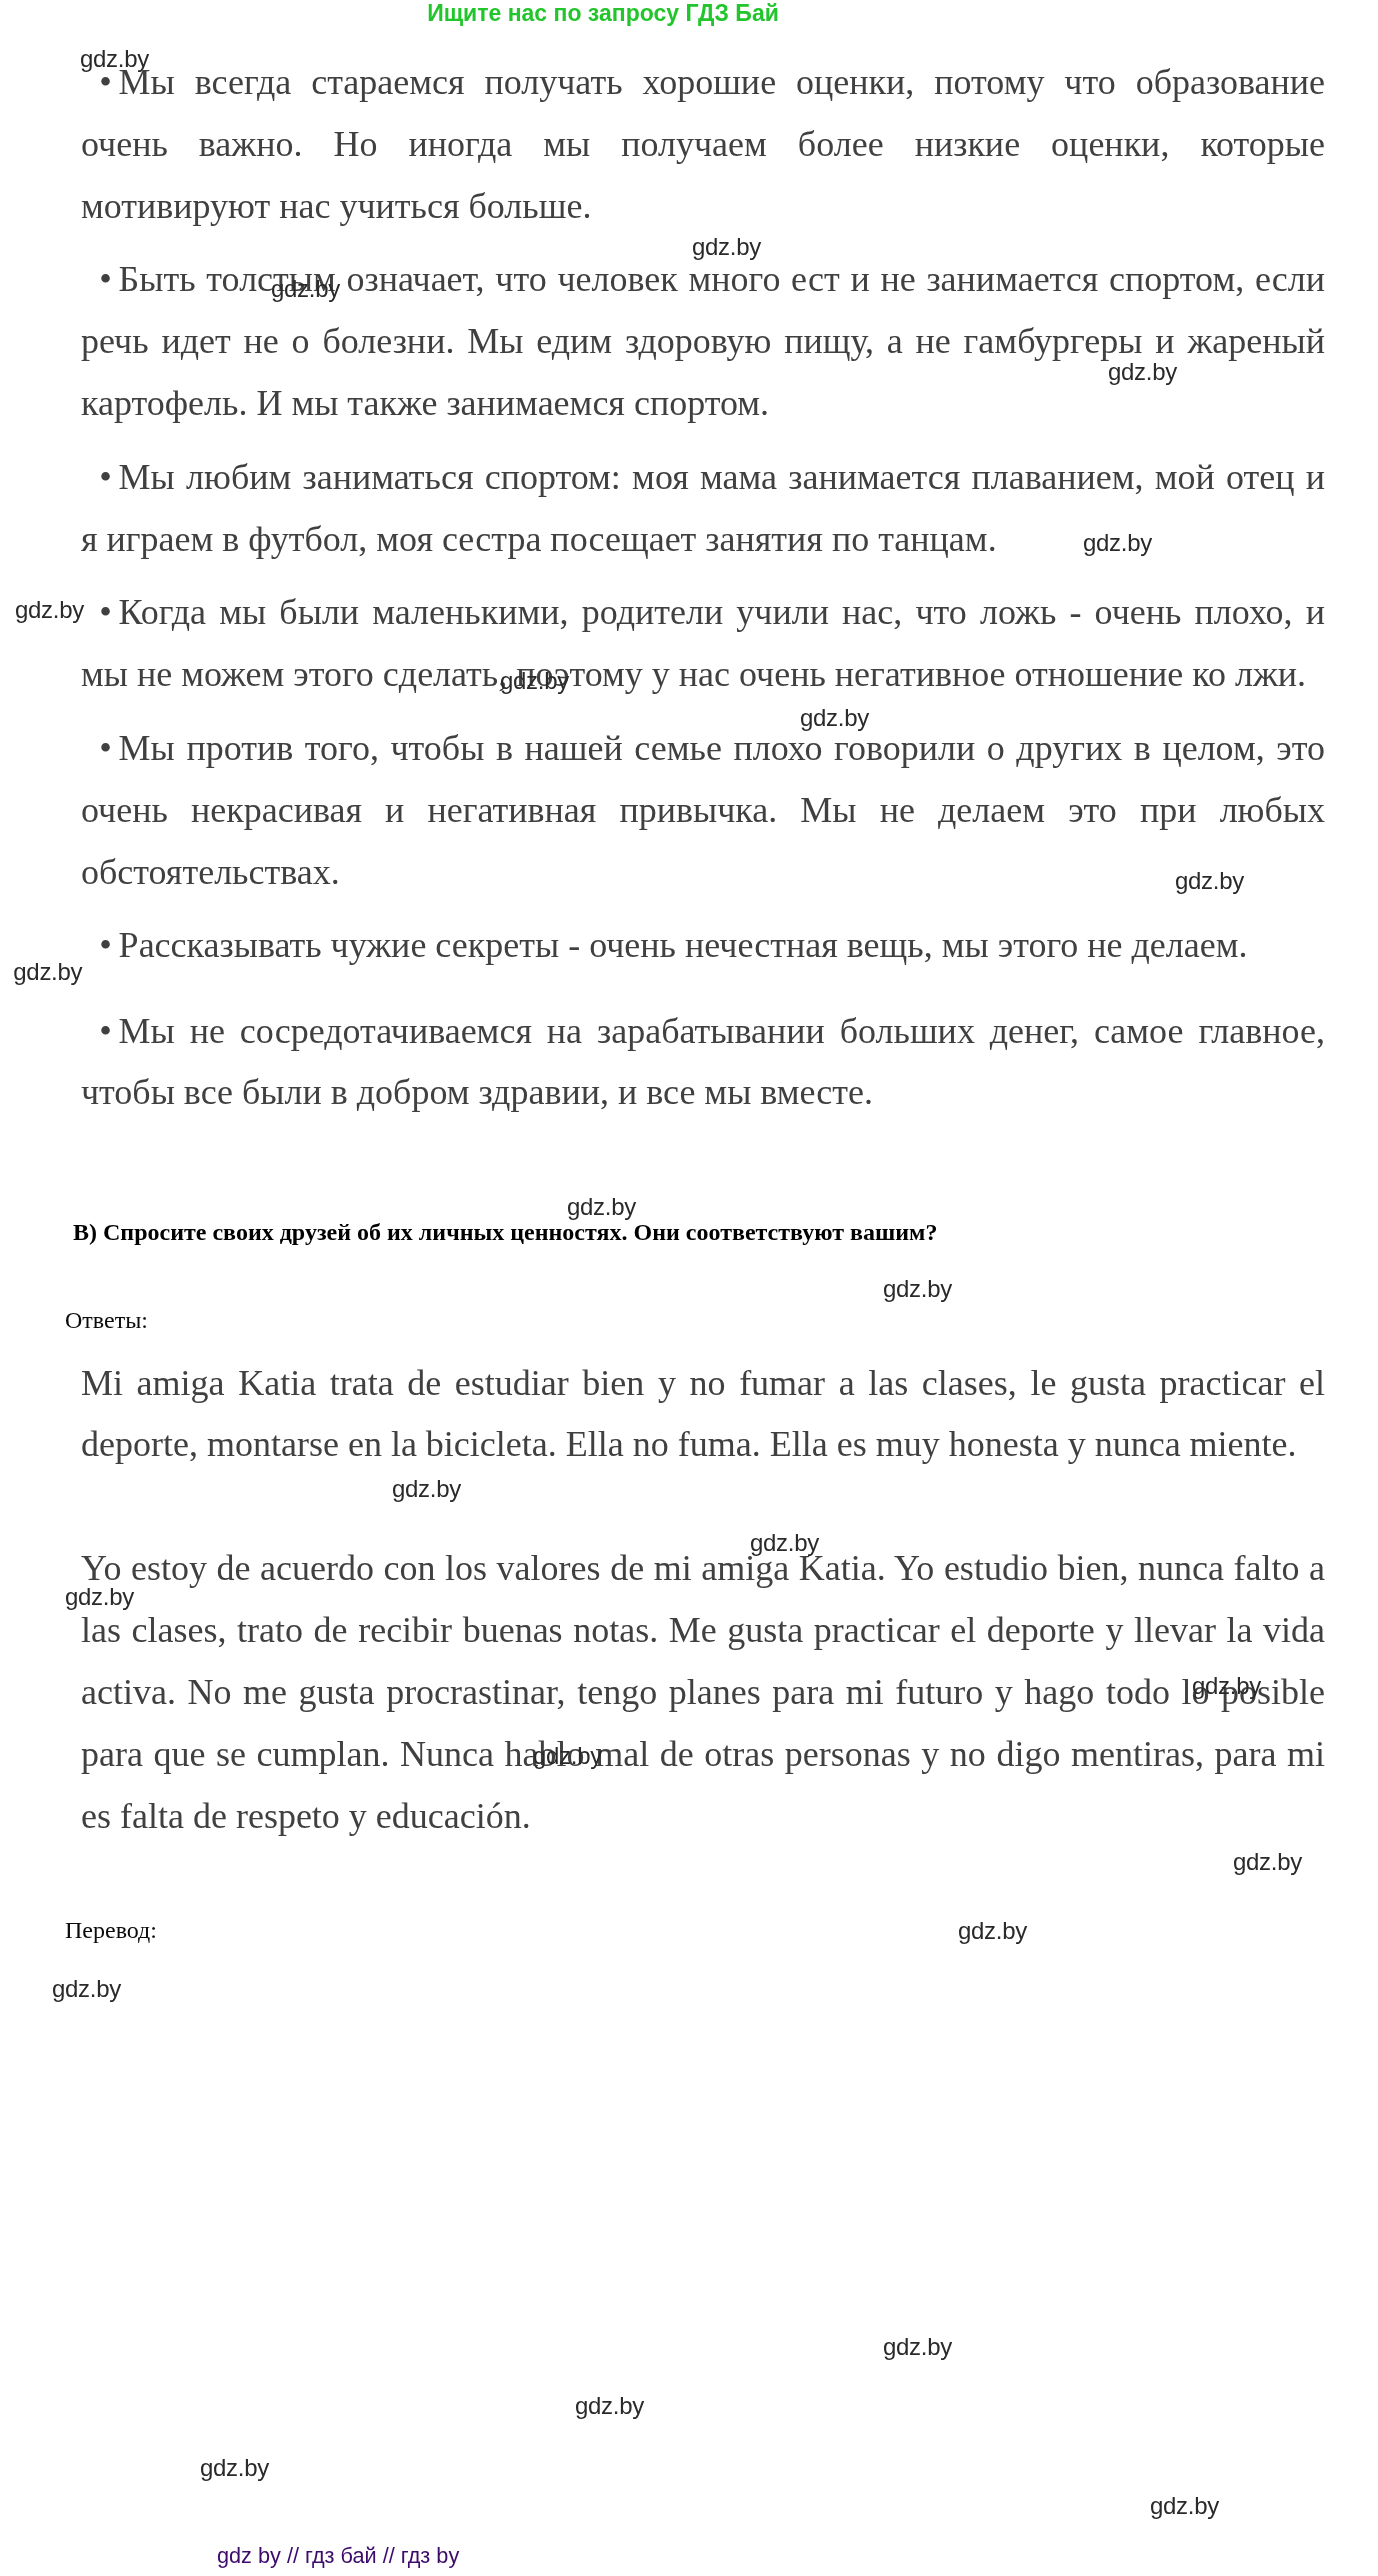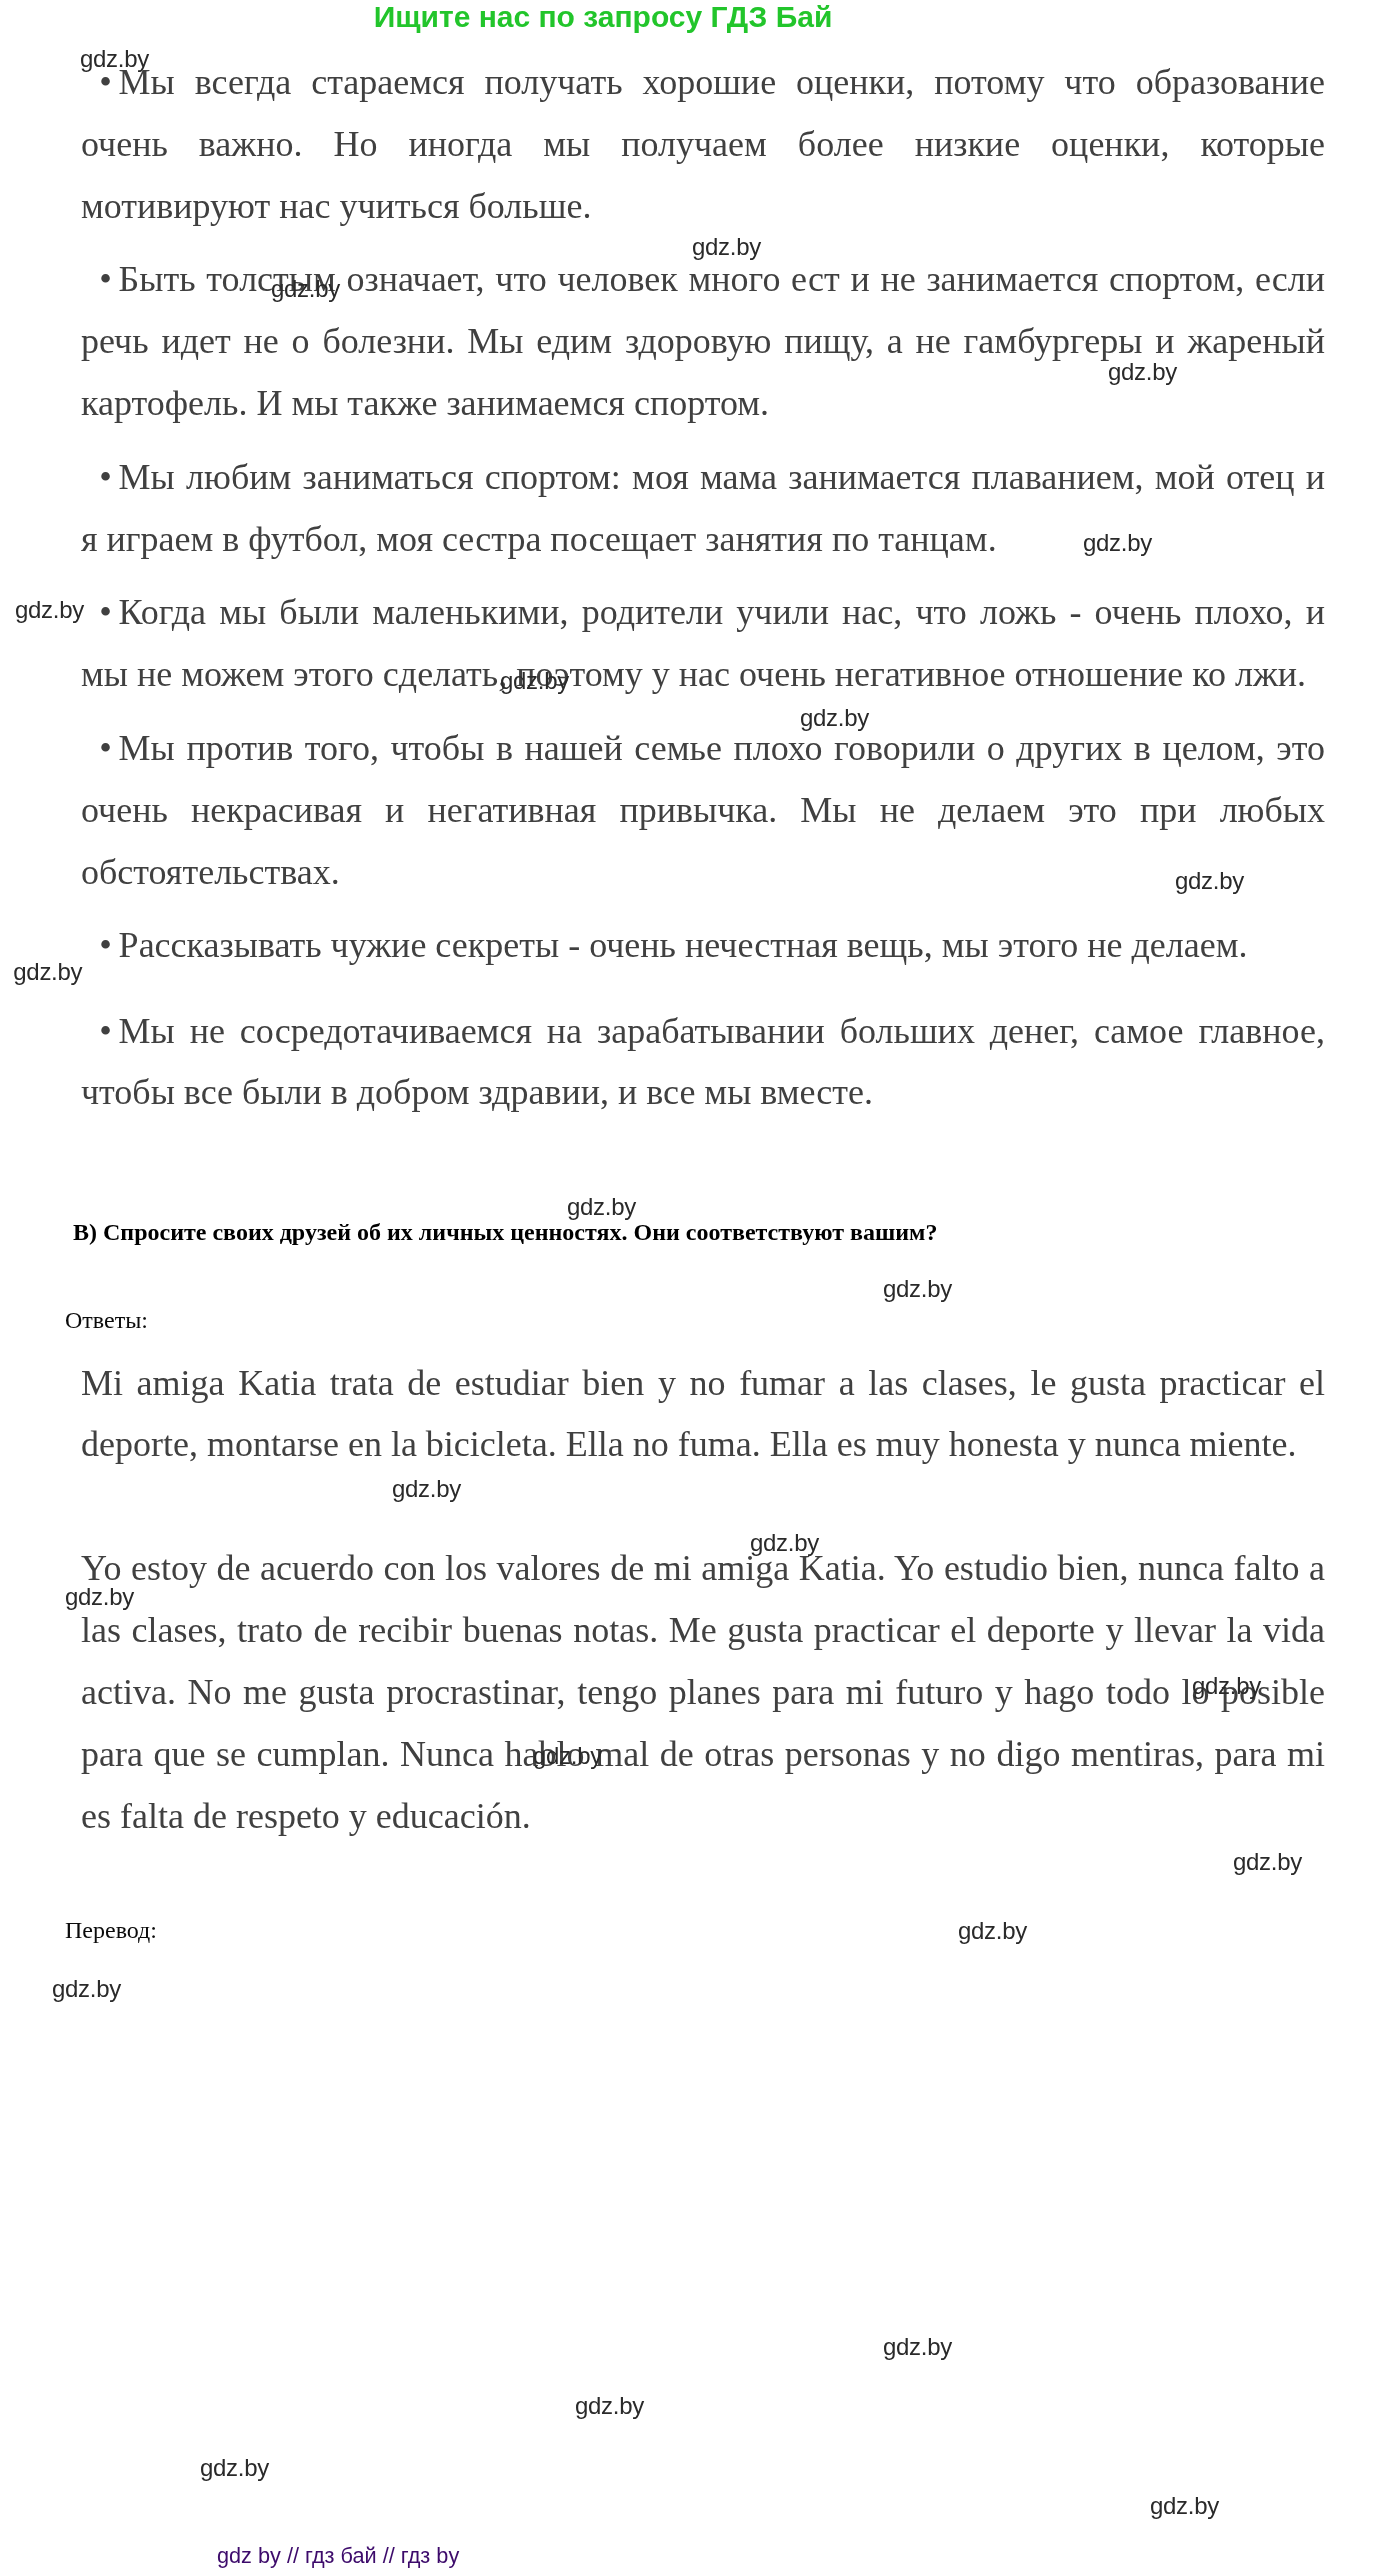--- a/index.html
+++ b/index.html
@@ -19,21 +19,21 @@
     box-sizing: border-box;
   }
   
   #banner {
     position: absolute;
     top: 0px;
     left: 0;
     width: 1106px;
     text-align: center;
     font-family: "Liberation Sans", "DejaVu Sans", sans-serif;
-    font-size: 30px;
+    font-size: 23px;
     font-weight: 600;
     letter-spacing: 0px;
     color: #22c52b;
     white-space: nowrap;
     padding-left: 100px;
     box-sizing: border-box;
   }
   
   #content {
     position: absolute;

